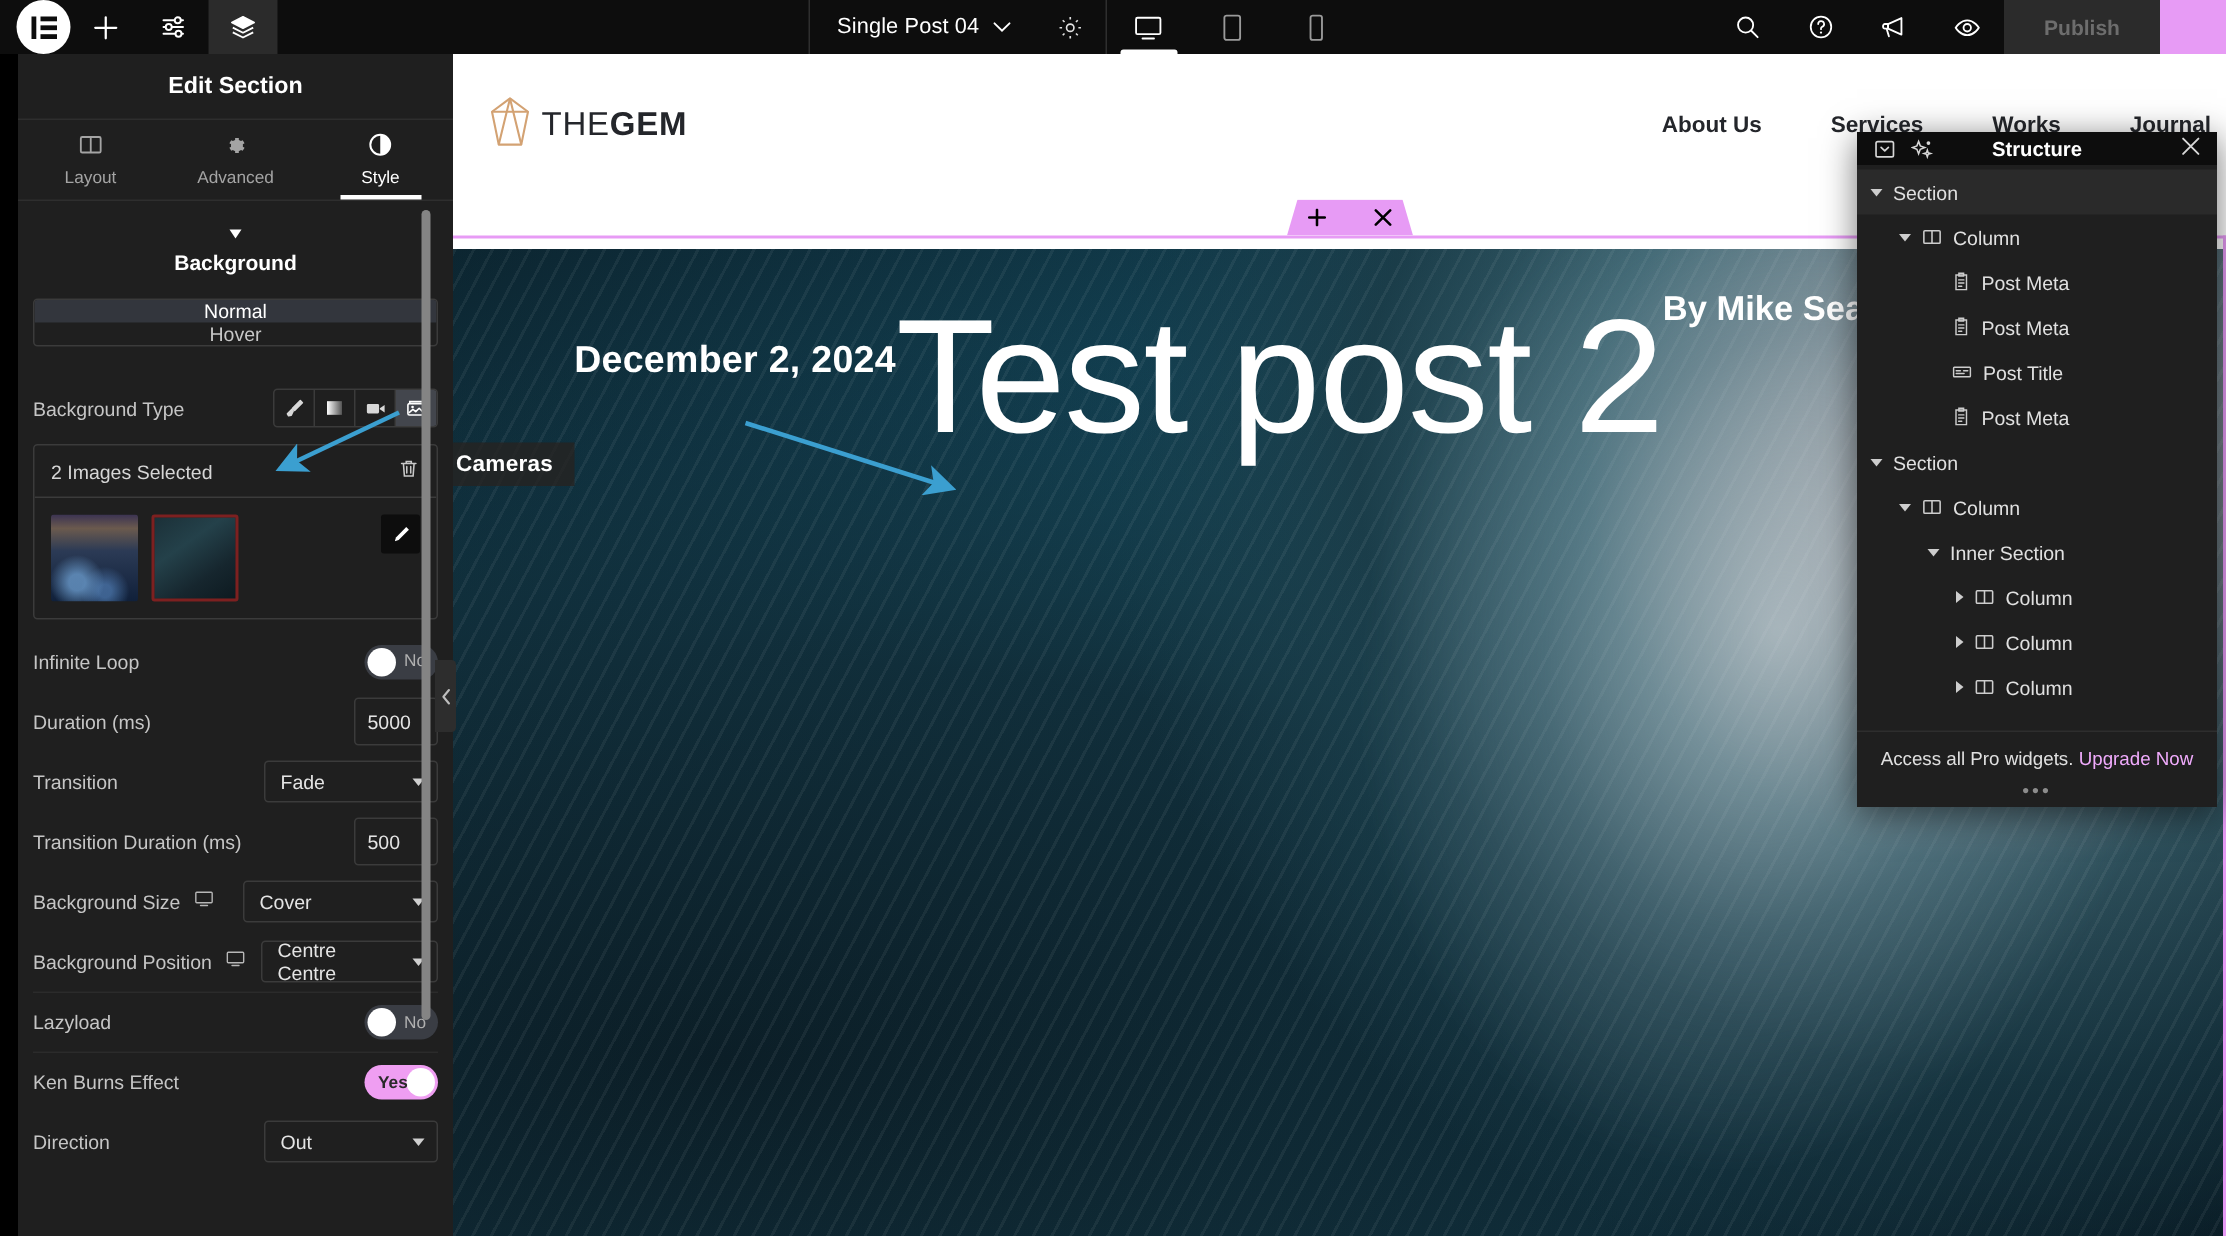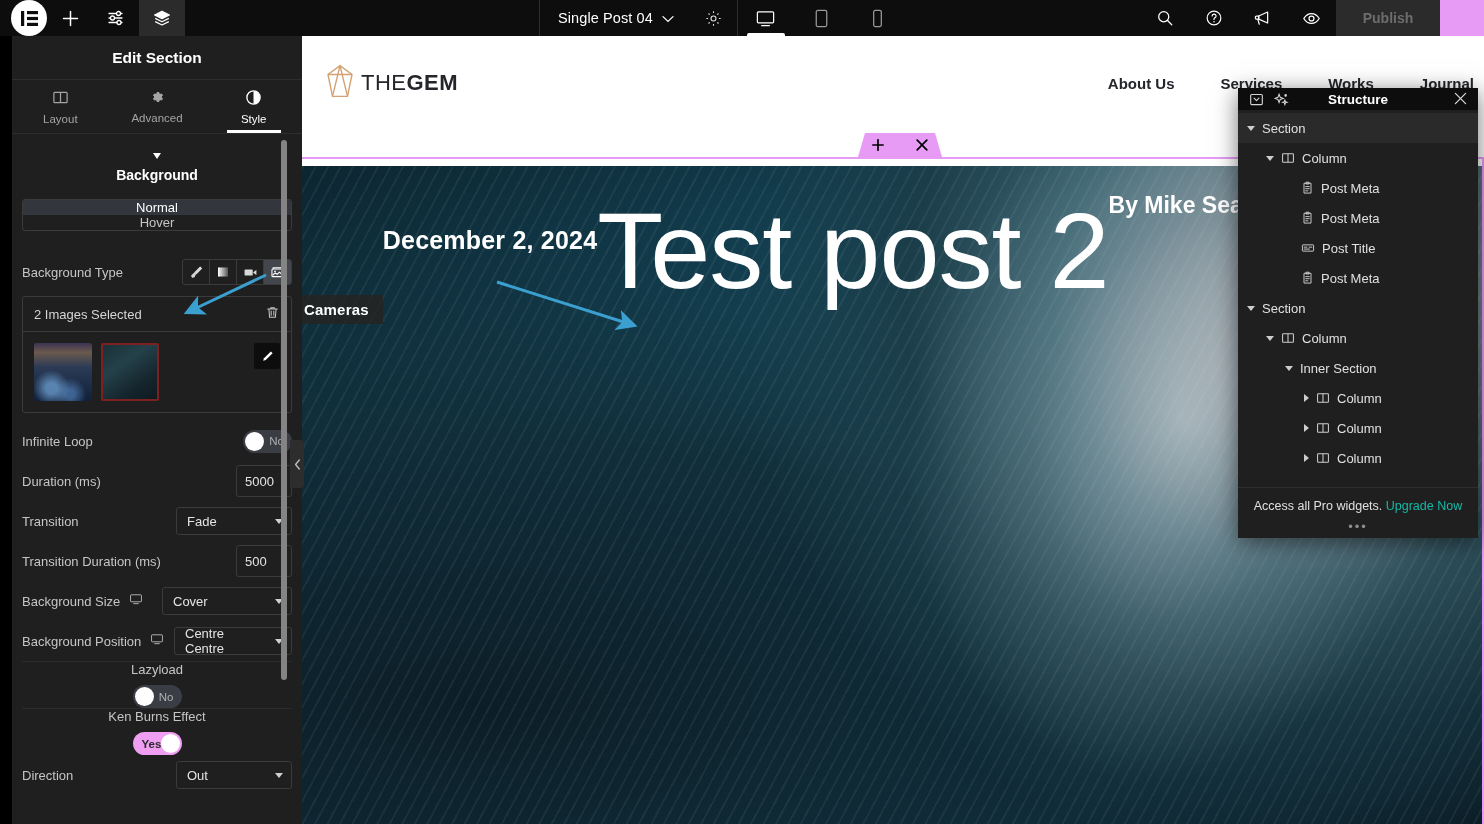--- a/index.html
+++ b/index.html
@@ -105,21 +105,21 @@
   .seg div {
     flex: 1; display: flex; align-items: center; justify-content: center;
     color: #c7c7c7; font-size: 13px; cursor: pointer;
   }
   .seg div.active { background: #33363d; color: #ffffff; }
 
   .row {
     display: flex; align-items: center; justify-content: space-between;
     min-height: 40px; gap: 8px;
   }
-  .row.sep { border-top: 1px solid #2b2b2b; flex-direction: column; }
+  .row.sep { border-top: 1px solid #2b2b2b; }
   .lbl { color: #c5c5c5; font-size: 13px; white-space: nowrap; }
   .lbl-wrap { display: flex; align-items: center; gap: 9px; }
 
   .bgtype {
     display: flex; border: 1px solid #3b3b3b; border-radius: 3px; overflow: hidden;
   }
   .bgtype div {
     width: 27px; height: 24px; display: flex; align-items: center; justify-content: center;
     border-right: 1px solid #3b3b3b; cursor: pointer; color: #d8d8d8;
   }
@@ -301,21 +301,21 @@
     flex: none;
   }
   .narrow.right {
     border-left: 5.5px solid #cdcdcd; border-top: 4px solid transparent;
     border-bottom: 4px solid transparent; border-right: none;
   }
   .nav-foot {
     border-top: 1px solid #2e2e2e; padding: 11px 0 6px; text-align: center;
     color: #e0e0e0; font-size: 12.5px;
   }
-  .nav-foot a { color: #14b8a6; text-decoration: none; cursor: pointer; }
+  .nav-foot a { color: #f0abfc; text-decoration: none; cursor: pointer; }
   .nav-dots { text-align: center; color: #8c8c8c; font-size: 13px; letter-spacing: 2px; padding-bottom: 4px; cursor: pointer; }
 
   
   .arrows { position: absolute; inset: 0; z-index: 70; pointer-events: none; }
 </style>
 </head>
 <body>
 
 <div class="topbar">
   <div class="tb-left">

